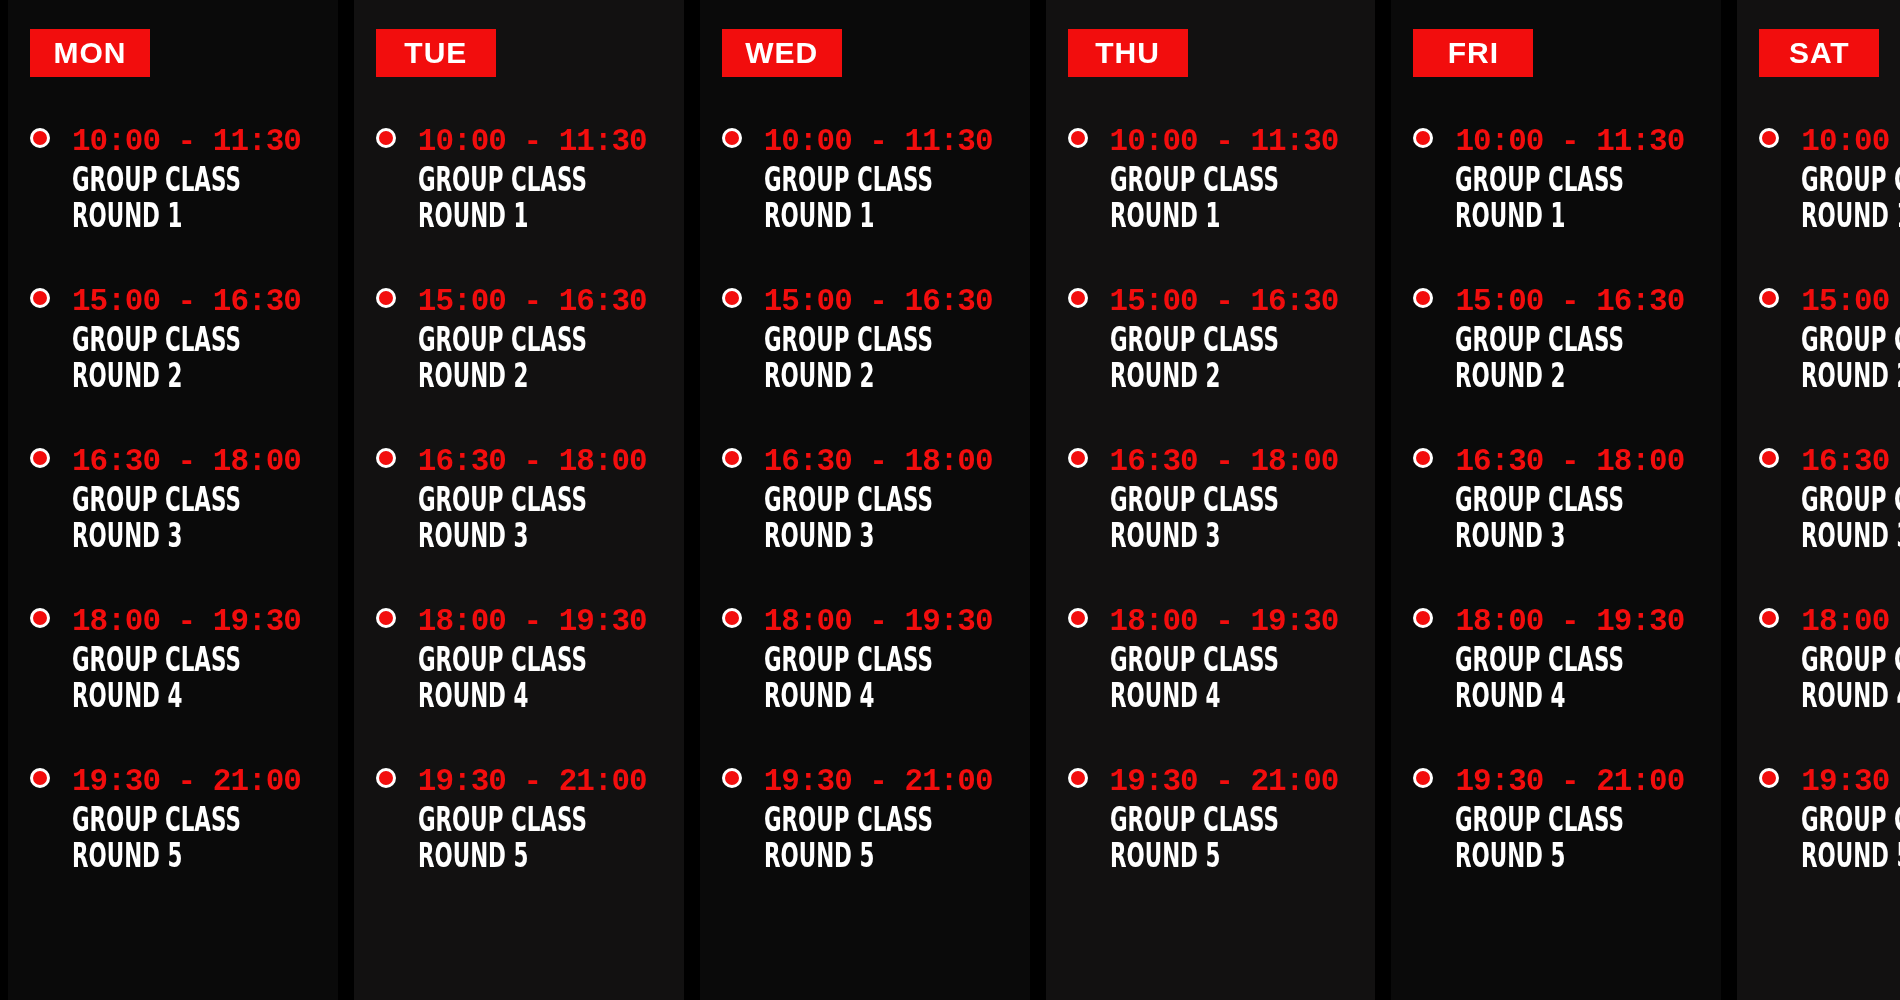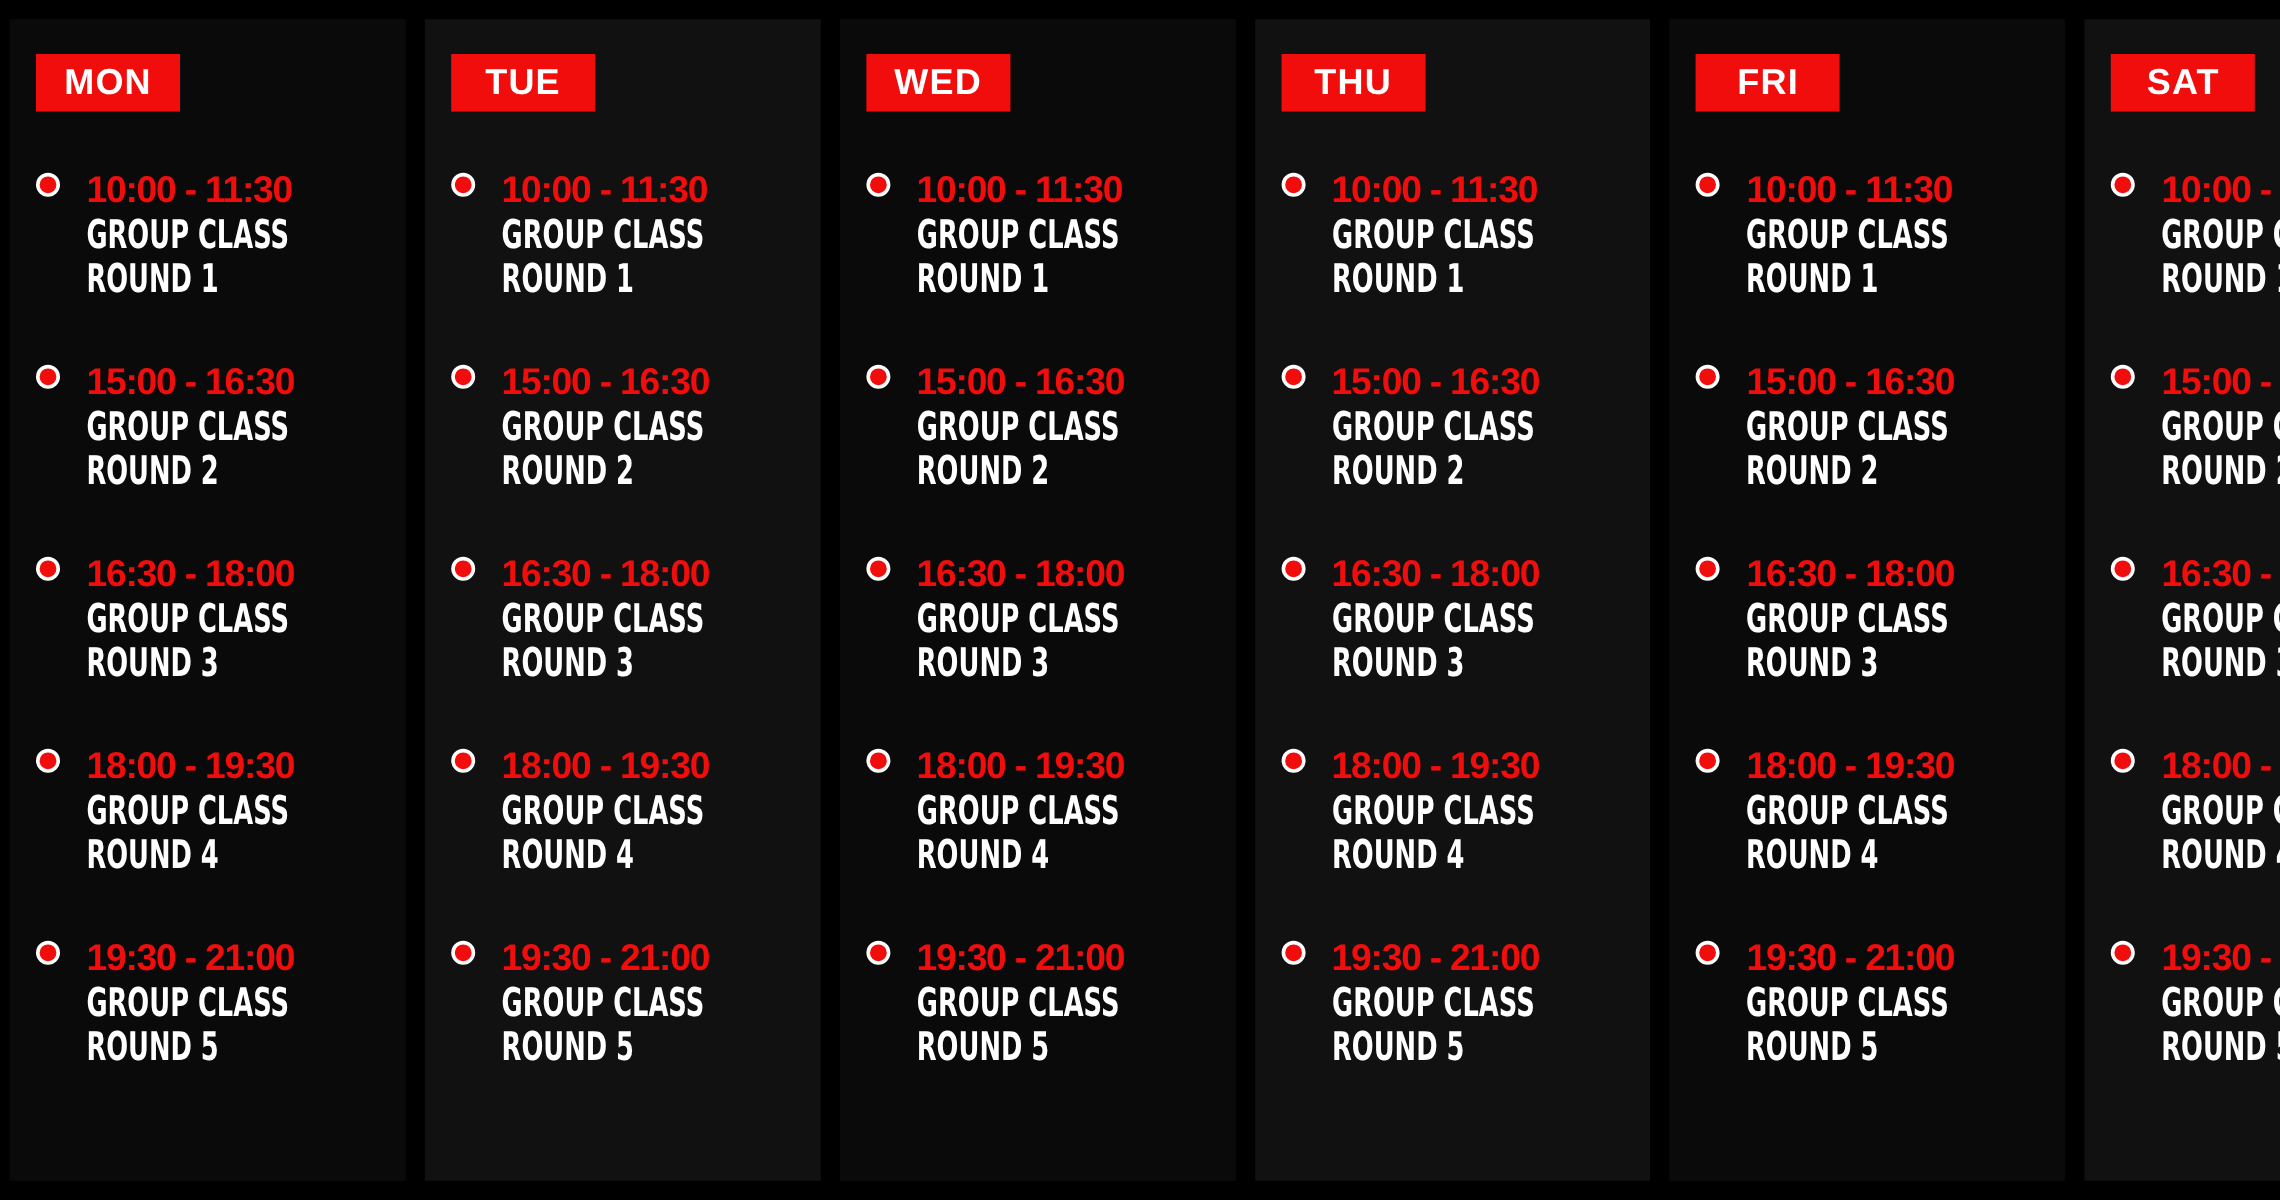--- a/index.html
+++ b/index.html
@@ -9,21 +9,21 @@
     font-family: "Liberation Sans", sans-serif;
     overflow: hidden;
   }
   .board {
     display: flex;
     width: 1900px;
     height: 1000px;
   }
   .slot {
     flex: 1 1 0;
-    padding: 16px 8px;
+    padding: 0 8px;
     height: 100%;
   }
   .card {
     height: 100%;
     padding: 29px 6px 0 22px;
     background: var(--col-dark, #0a0a0a);
   }
   .slot:nth-child(even) .card {
     background: var(--col-light, #121111);
   }
@@ -55,20 +55,21 @@
     background: var(--red, #f20d0d);
     border: 3px solid var(--white, #ffffff);
   }
   .time {
     color: var(--red, #f20d0d);
     font-size: 31px;
     font-weight: 700;
     line-height: 40px;
     letter-spacing: -1px;
     white-space: nowrap;
+    font-family: Liberation Mono, monospace;
   }
   .titles {
     color: var(--white, #ffffff);
     font-family: "DejaVu Sans", "Liberation Sans", sans-serif;
     font-size: 33px;
     font-weight: 700;
     line-height: 36px;
     transform: scaleX(0.65);
     transform-origin: 0 0;
     white-space: nowrap;

